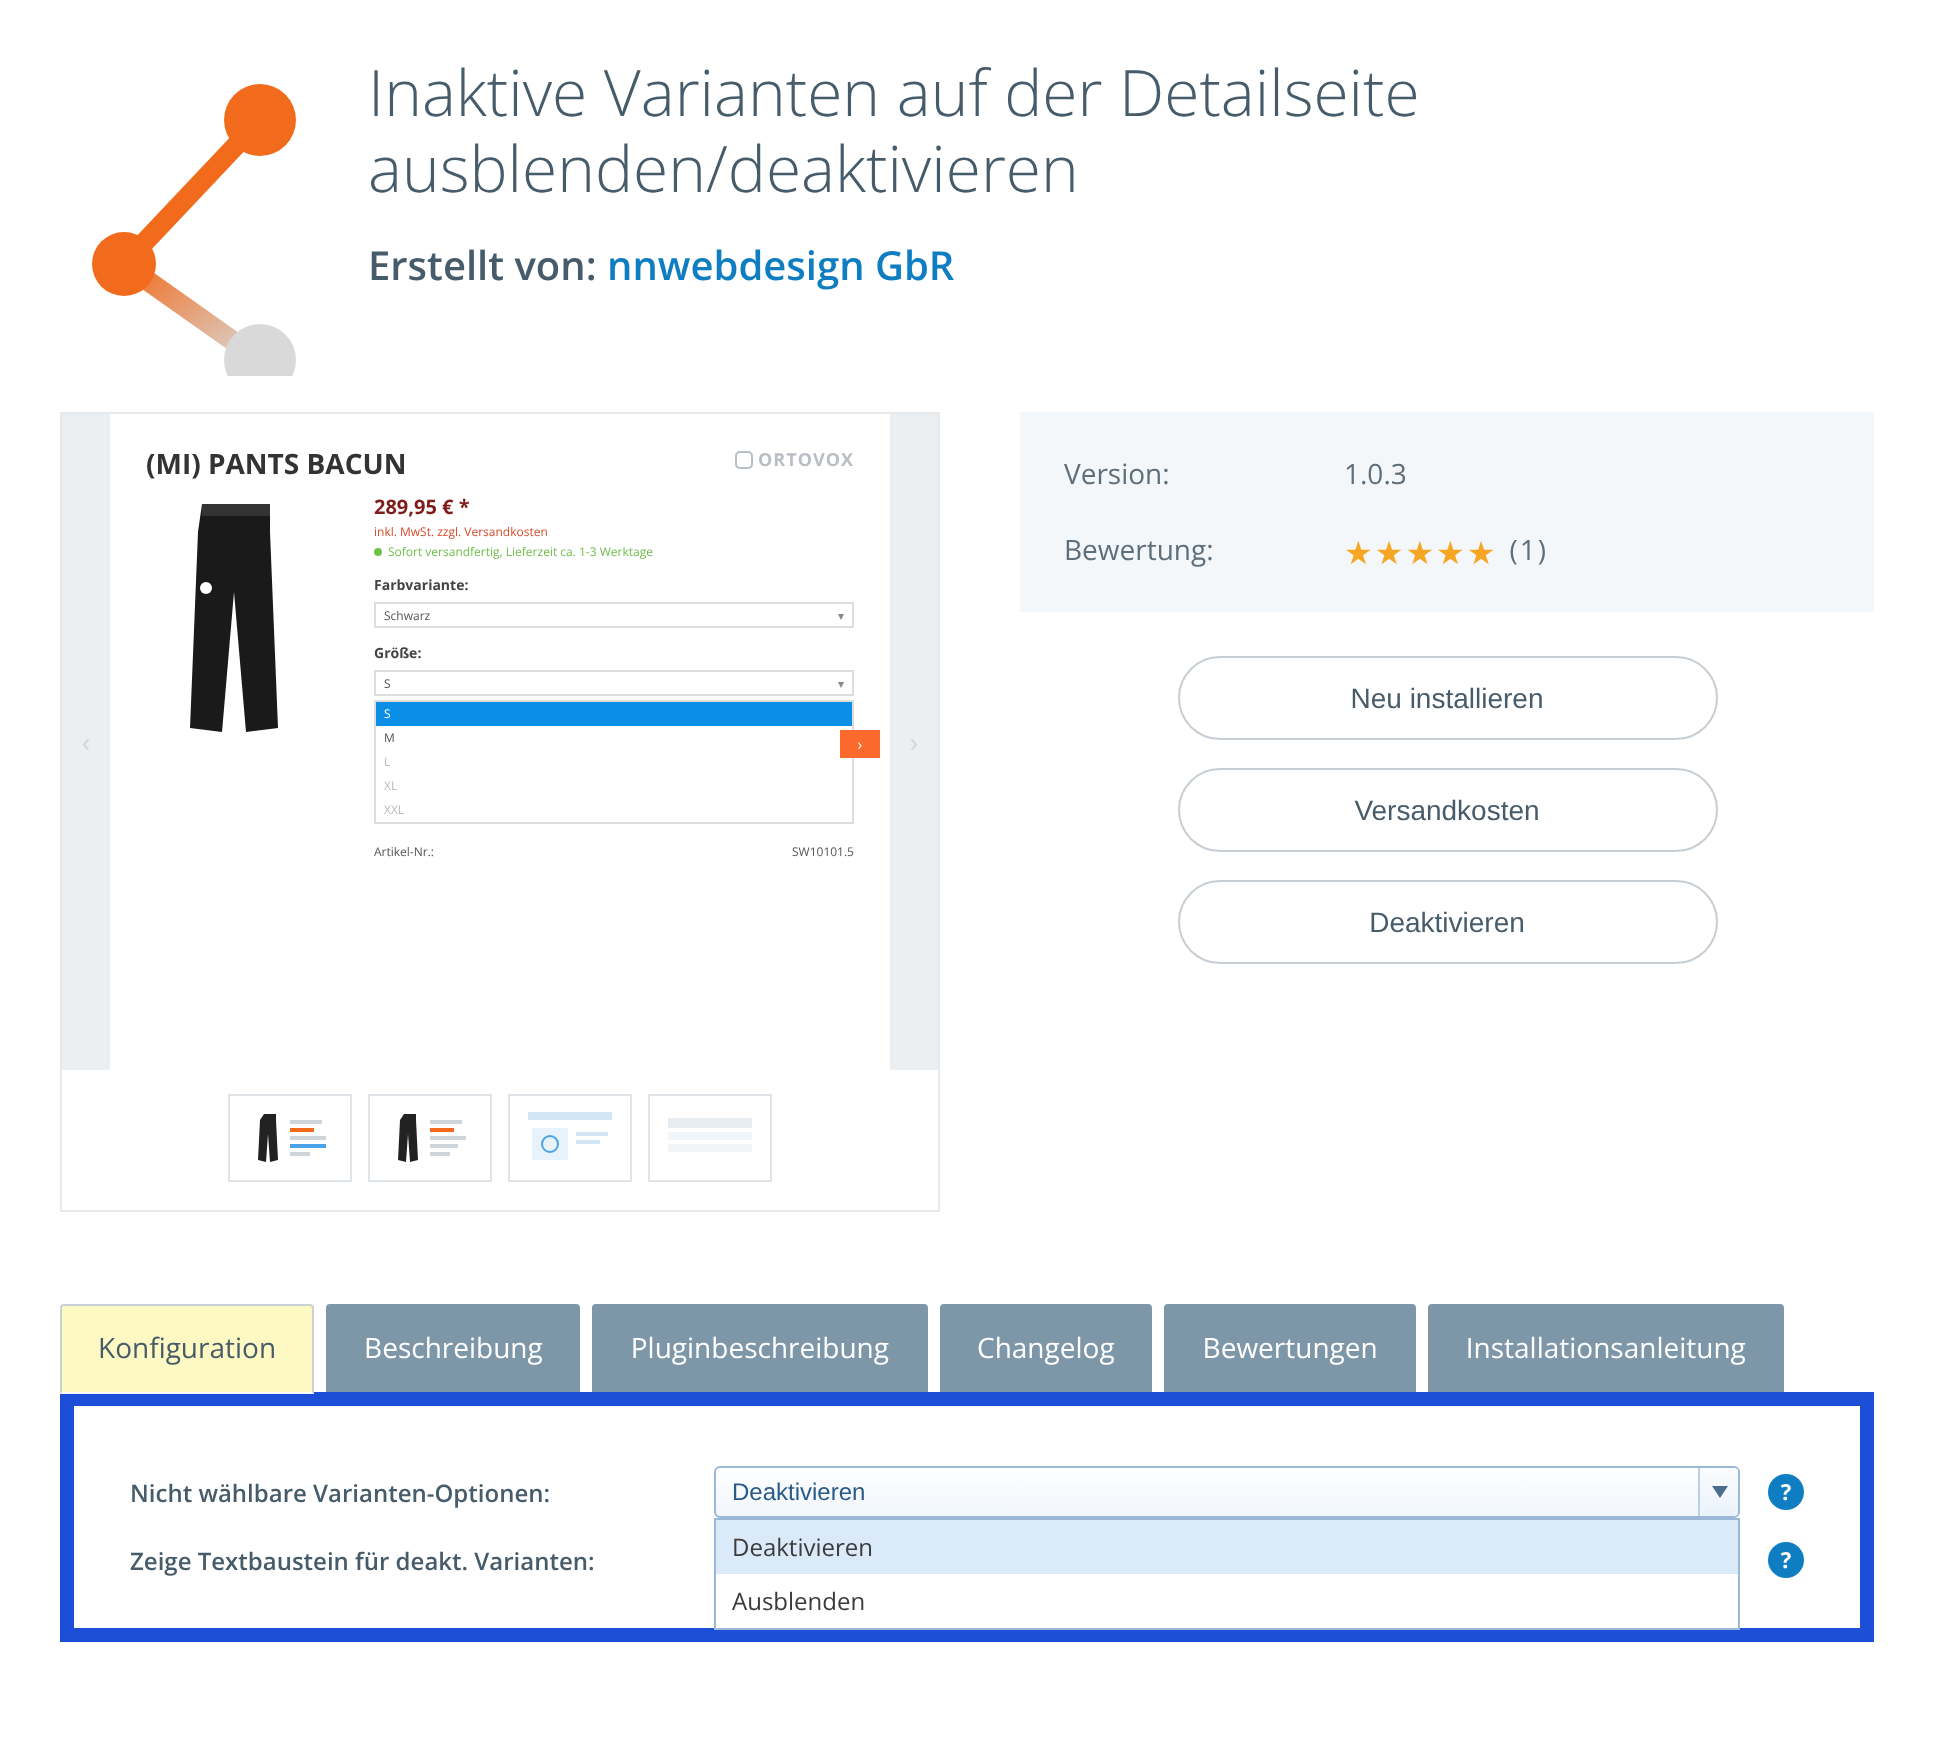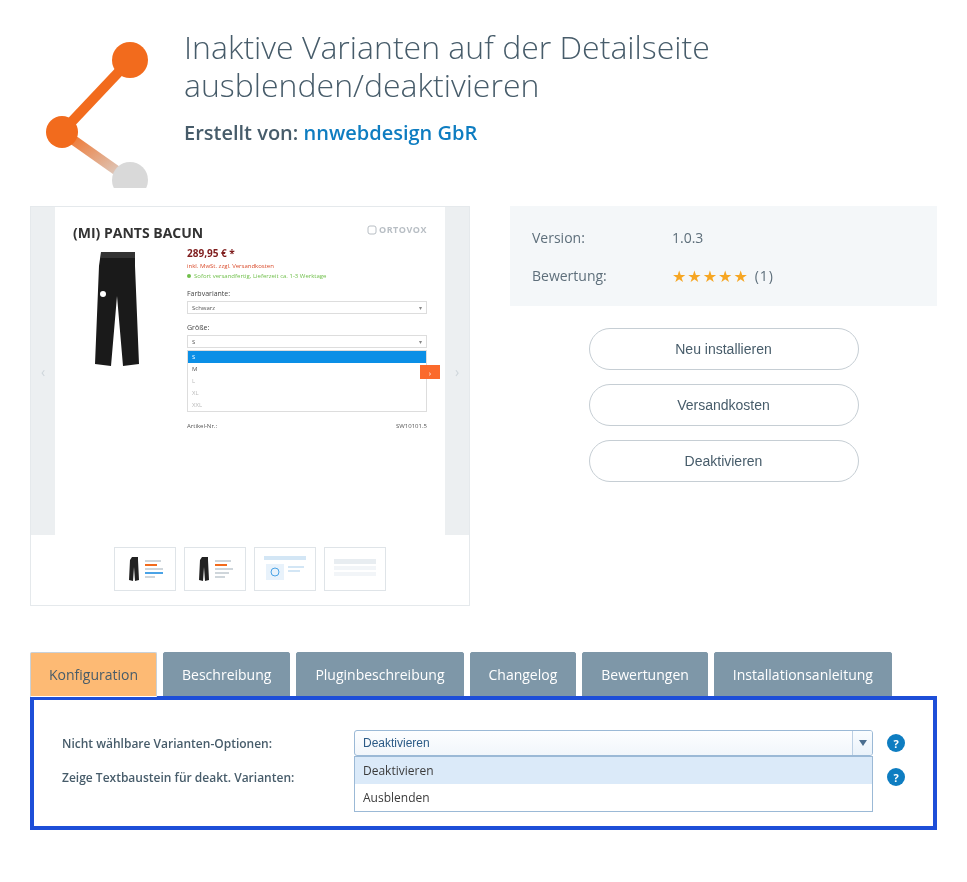--- a/index.html
+++ b/index.html
@@ -28,21 +28,21 @@
   .pname { font-size: 14px; font-weight: 700; color: #333; }
   .brand { font-size: 9px; font-weight: 700; color: #b8bec4; letter-spacing: .5px; display:flex; align-items:center; gap:2px;}
   .prodrow { display: flex; gap: 24px; margin-top: 4px; }
   .pants { width: 90px; height: 130px; position: relative; }
   .pants svg { width: 100%; height: 100%; }
   .meta { flex: 1; font-size: 8px; color: #555; }
   .price { font-size: 10px; font-weight: 700; color: #7f1d1d; }
   .sub1 { font-size: 6px; color: #d94b2b; margin-top: 2px; }
   .sub2 { font-size: 6px; color: #6fbf4a; margin-top: 2px; display:flex; align-items:center; gap:3px;}
   .dot-green { width:4px;height:4px;border-radius:50%;background:#6fbf4a;display:inline-block;}
-  .lbl { font-size: 7px; color:#444; font-weight:400; margin-top: 9px; }
+  .lbl { font-size: 7px; color:#444; font-weight:700; margin-top: 9px; }
   .sel { border: 1px solid #ddd; height: 13px; margin-top: 3px; display:flex; align-items:center; justify-content:space-between; padding:0 4px; font-size:6px; color:#555;}
   .sel .chev { font-size:6px; color:#888;}
   .dd-open { border:1px solid #ddd; margin-top:2px; position:relative; }
   .dd-open .opt { font-size:6px; padding:2px 4px; color:#555; }
   .dd-open .opt.sel-opt { background:#0b8fe6; color:#fff; }
   .dd-open .opt.dis { color:#bbb; }
   .orange-btn { position:absolute; right:-14px; top:14px; width:20px; height:14px; background:#fb6a2c; color:#fff; display:flex;align-items:center;justify-content:center;font-size:8px;}
   .artrow { display:flex; justify-content:space-between; font-size:6px; color:#555; margin-top:10px; }
 
   .thumbs { display:flex; gap:8px; justify-content:center; padding:12px 0 14px; }
@@ -56,23 +56,23 @@
   .info-row .v { flex:1; color:#5e6f7b; }
   .stars { color:#f6a623; font-size:16px; letter-spacing:1px; display:inline-flex; align-items:center; }
   .stars .cnt { color:#5e6f7b; margin-left:6px; font-size:14px;}
 
   .action-btn { display:block; width:270px; margin:0 auto 14px; border:1px solid #c6ced4; background:#fff; color:#475c6a; border-radius:22px; height:42px; font-size:14px; cursor:pointer; }
 
   
   .tabs-wrap { margin-top:46px; }
   .tabs { display:flex; gap:6px; }
   .tab { background:#7e97a8; color:#fff; font-size:14px; padding:12px 18px; border:1px solid #7e97a8; cursor:pointer; border-radius:2px 2px 0 0; }
-  .tab.active { background:#fdba74; color:#475c6a; border:1px solid #c9d1d8; border-bottom:1px solid #fff; position:relative; z-index:2; }
-
-  .panel { border:4px solid #1d4ed8; margin-top:-1px; padding:30px 28px 28px; position:relative; z-index:1; }
+  .tab.active { background:#fef9c3; color:#475c6a; border:1px solid #c9d1d8; border-bottom:1px solid #fff; position:relative; z-index:2; }
+
+  .panel { border:7px solid #1d4ed8; margin-top:-1px; padding:30px 28px 13px; position:relative; z-index:1; }
 
   .form-row { display:flex; align-items:center; margin-bottom:12px; gap:14px; }
   .form-label { width:278px; font-size:12px; font-weight:600; color:#475c6a; }
   .combo { position:relative; flex:1; }
   .combo-input { width:100%; height:26px; border:1px solid #9bb9d6; border-radius:3px; padding:0 26px 0 8px; font-size:12px; color:#2b5a86; background:linear-gradient(#fdfeff,#f1f6fb); }
   .combo-btn { position:absolute; right:1px; top:1px; width:20px; height:24px; border-left:1px solid #bcd0e4; display:flex; align-items:center; justify-content:center; background:linear-gradient(#fafdff,#eaf2fa); cursor:pointer; border-radius:0 2px 2px 0;}
   .combo-btn svg { width:8px; height:6px; }
   .combo-list { position:absolute; left:0; right:0; top:26px; border:1px solid #9bb9d6; background:#fff; z-index:5; }
   .combo-list .item { padding:5px 8px; font-size:12px; color:#3b3b3b; cursor:pointer; }
   .combo-list .item.hl { background:#dbeaf9; }

